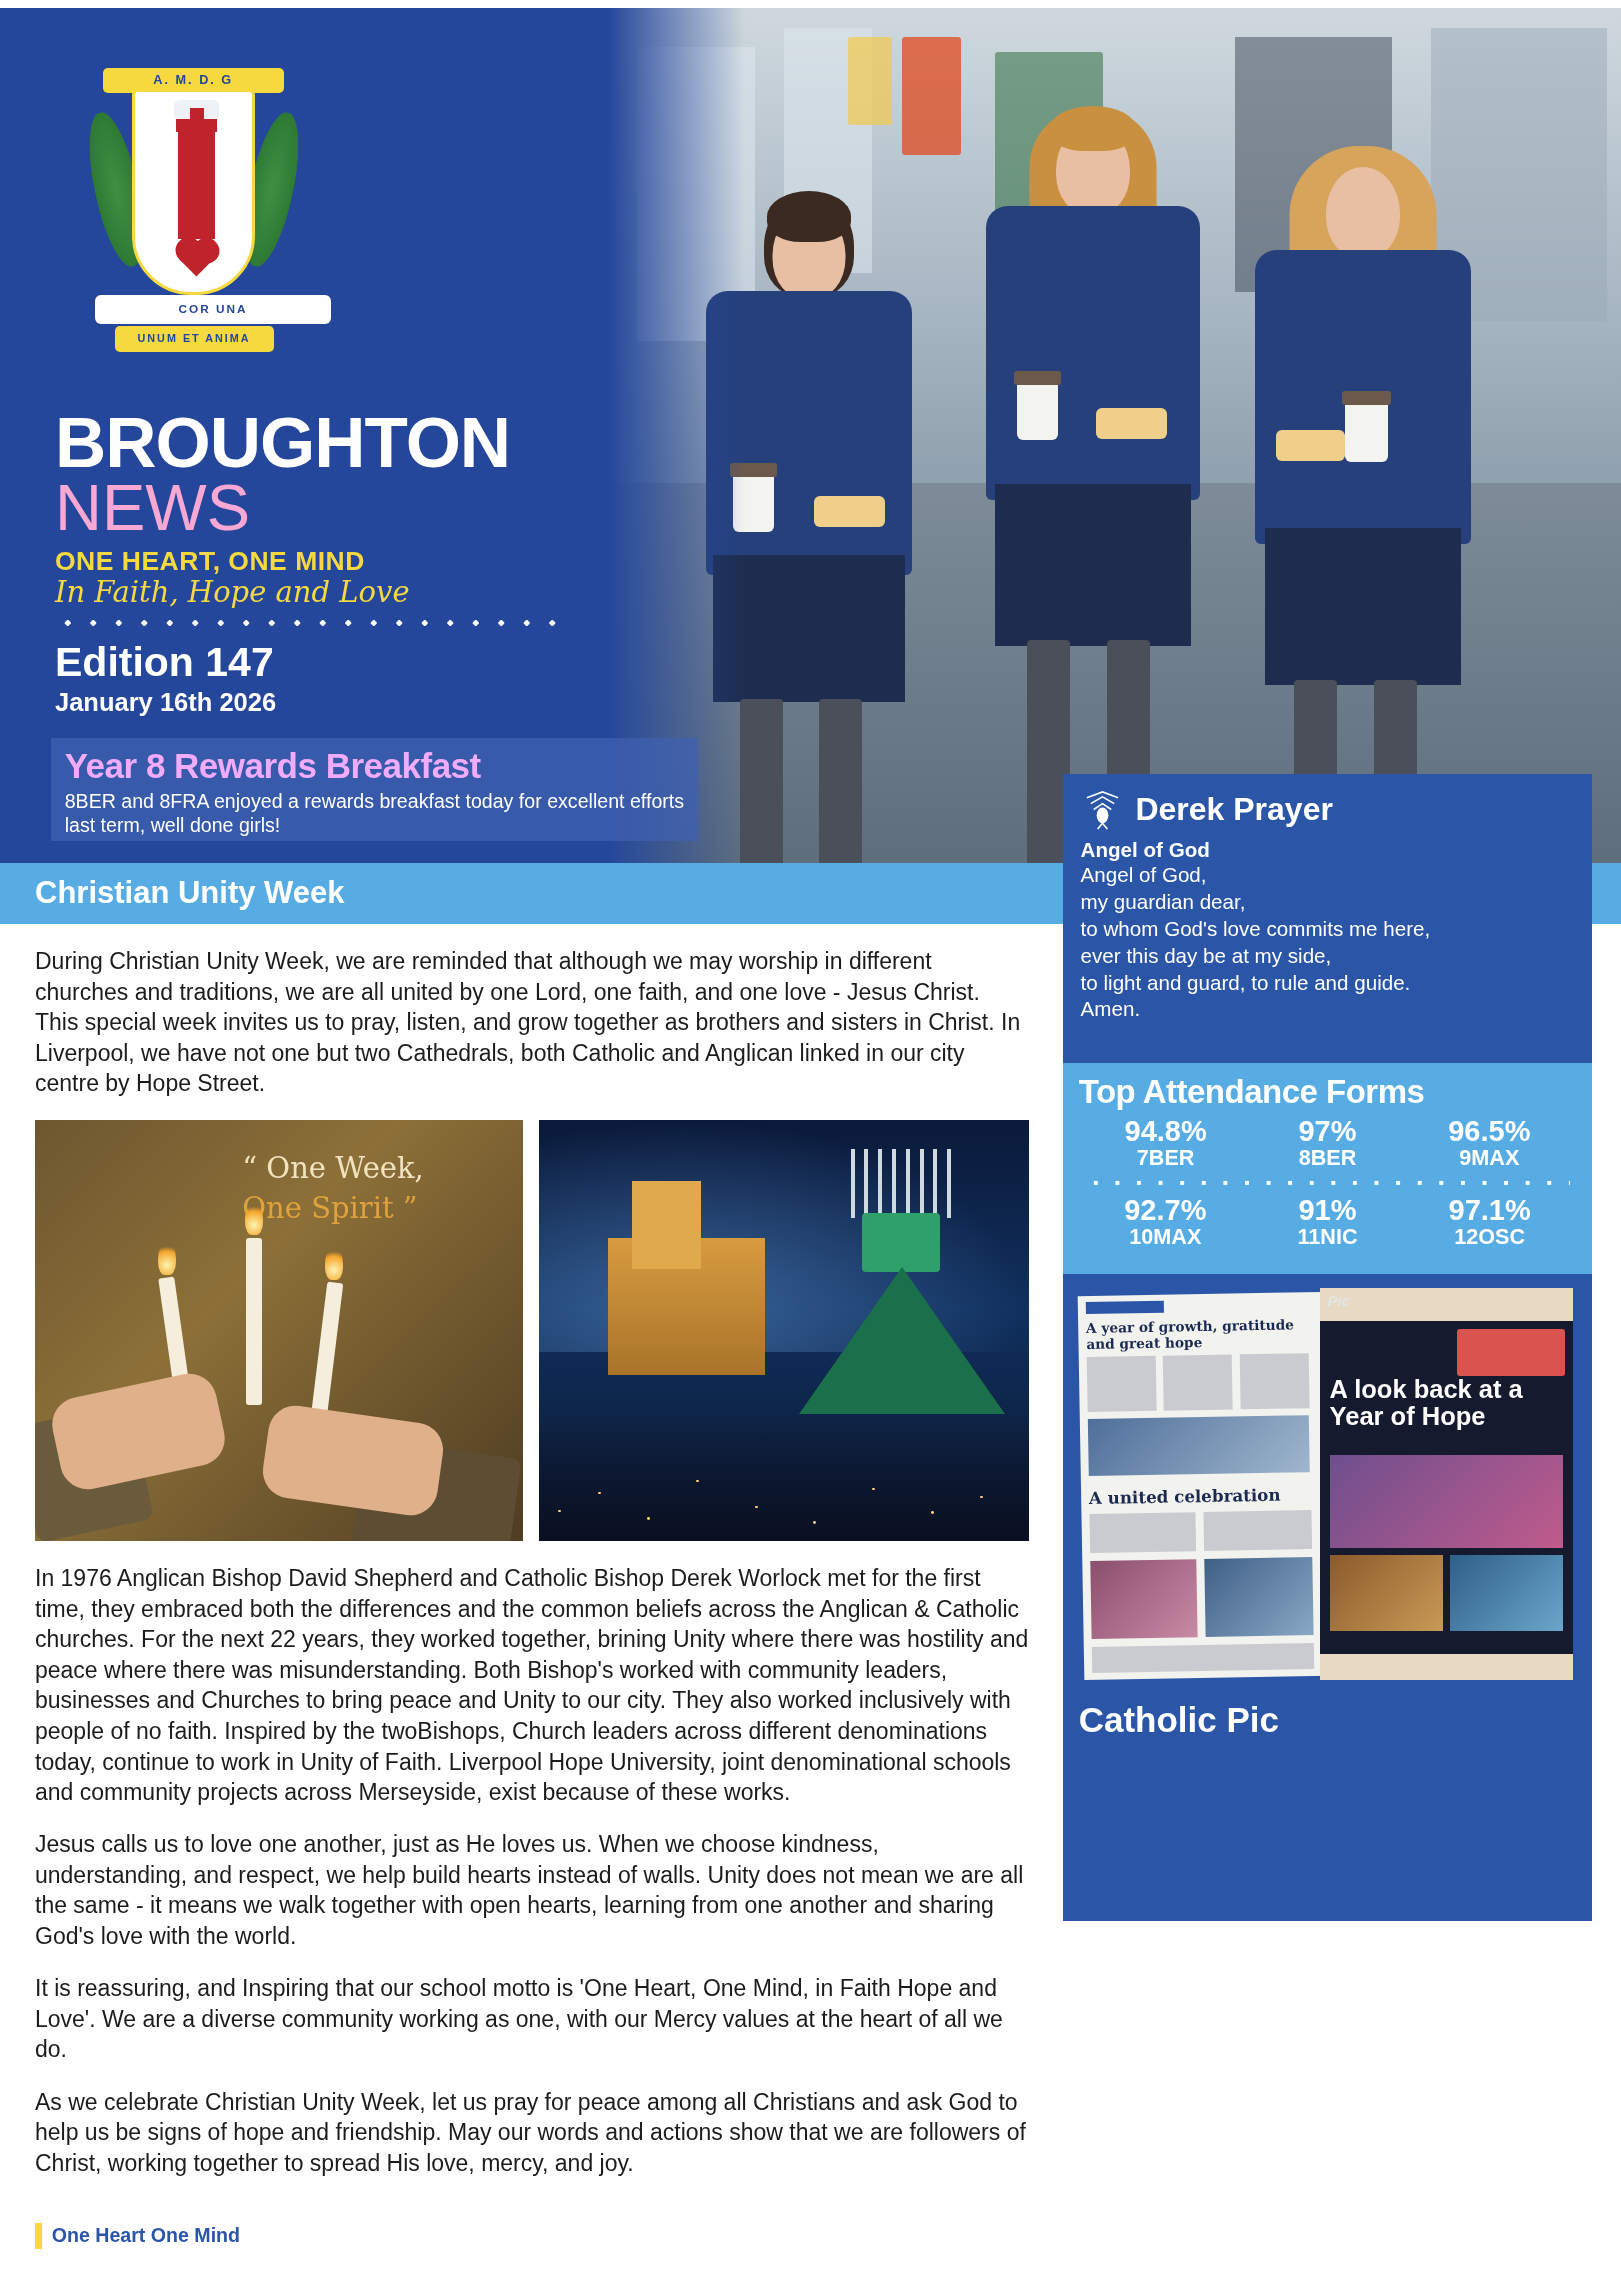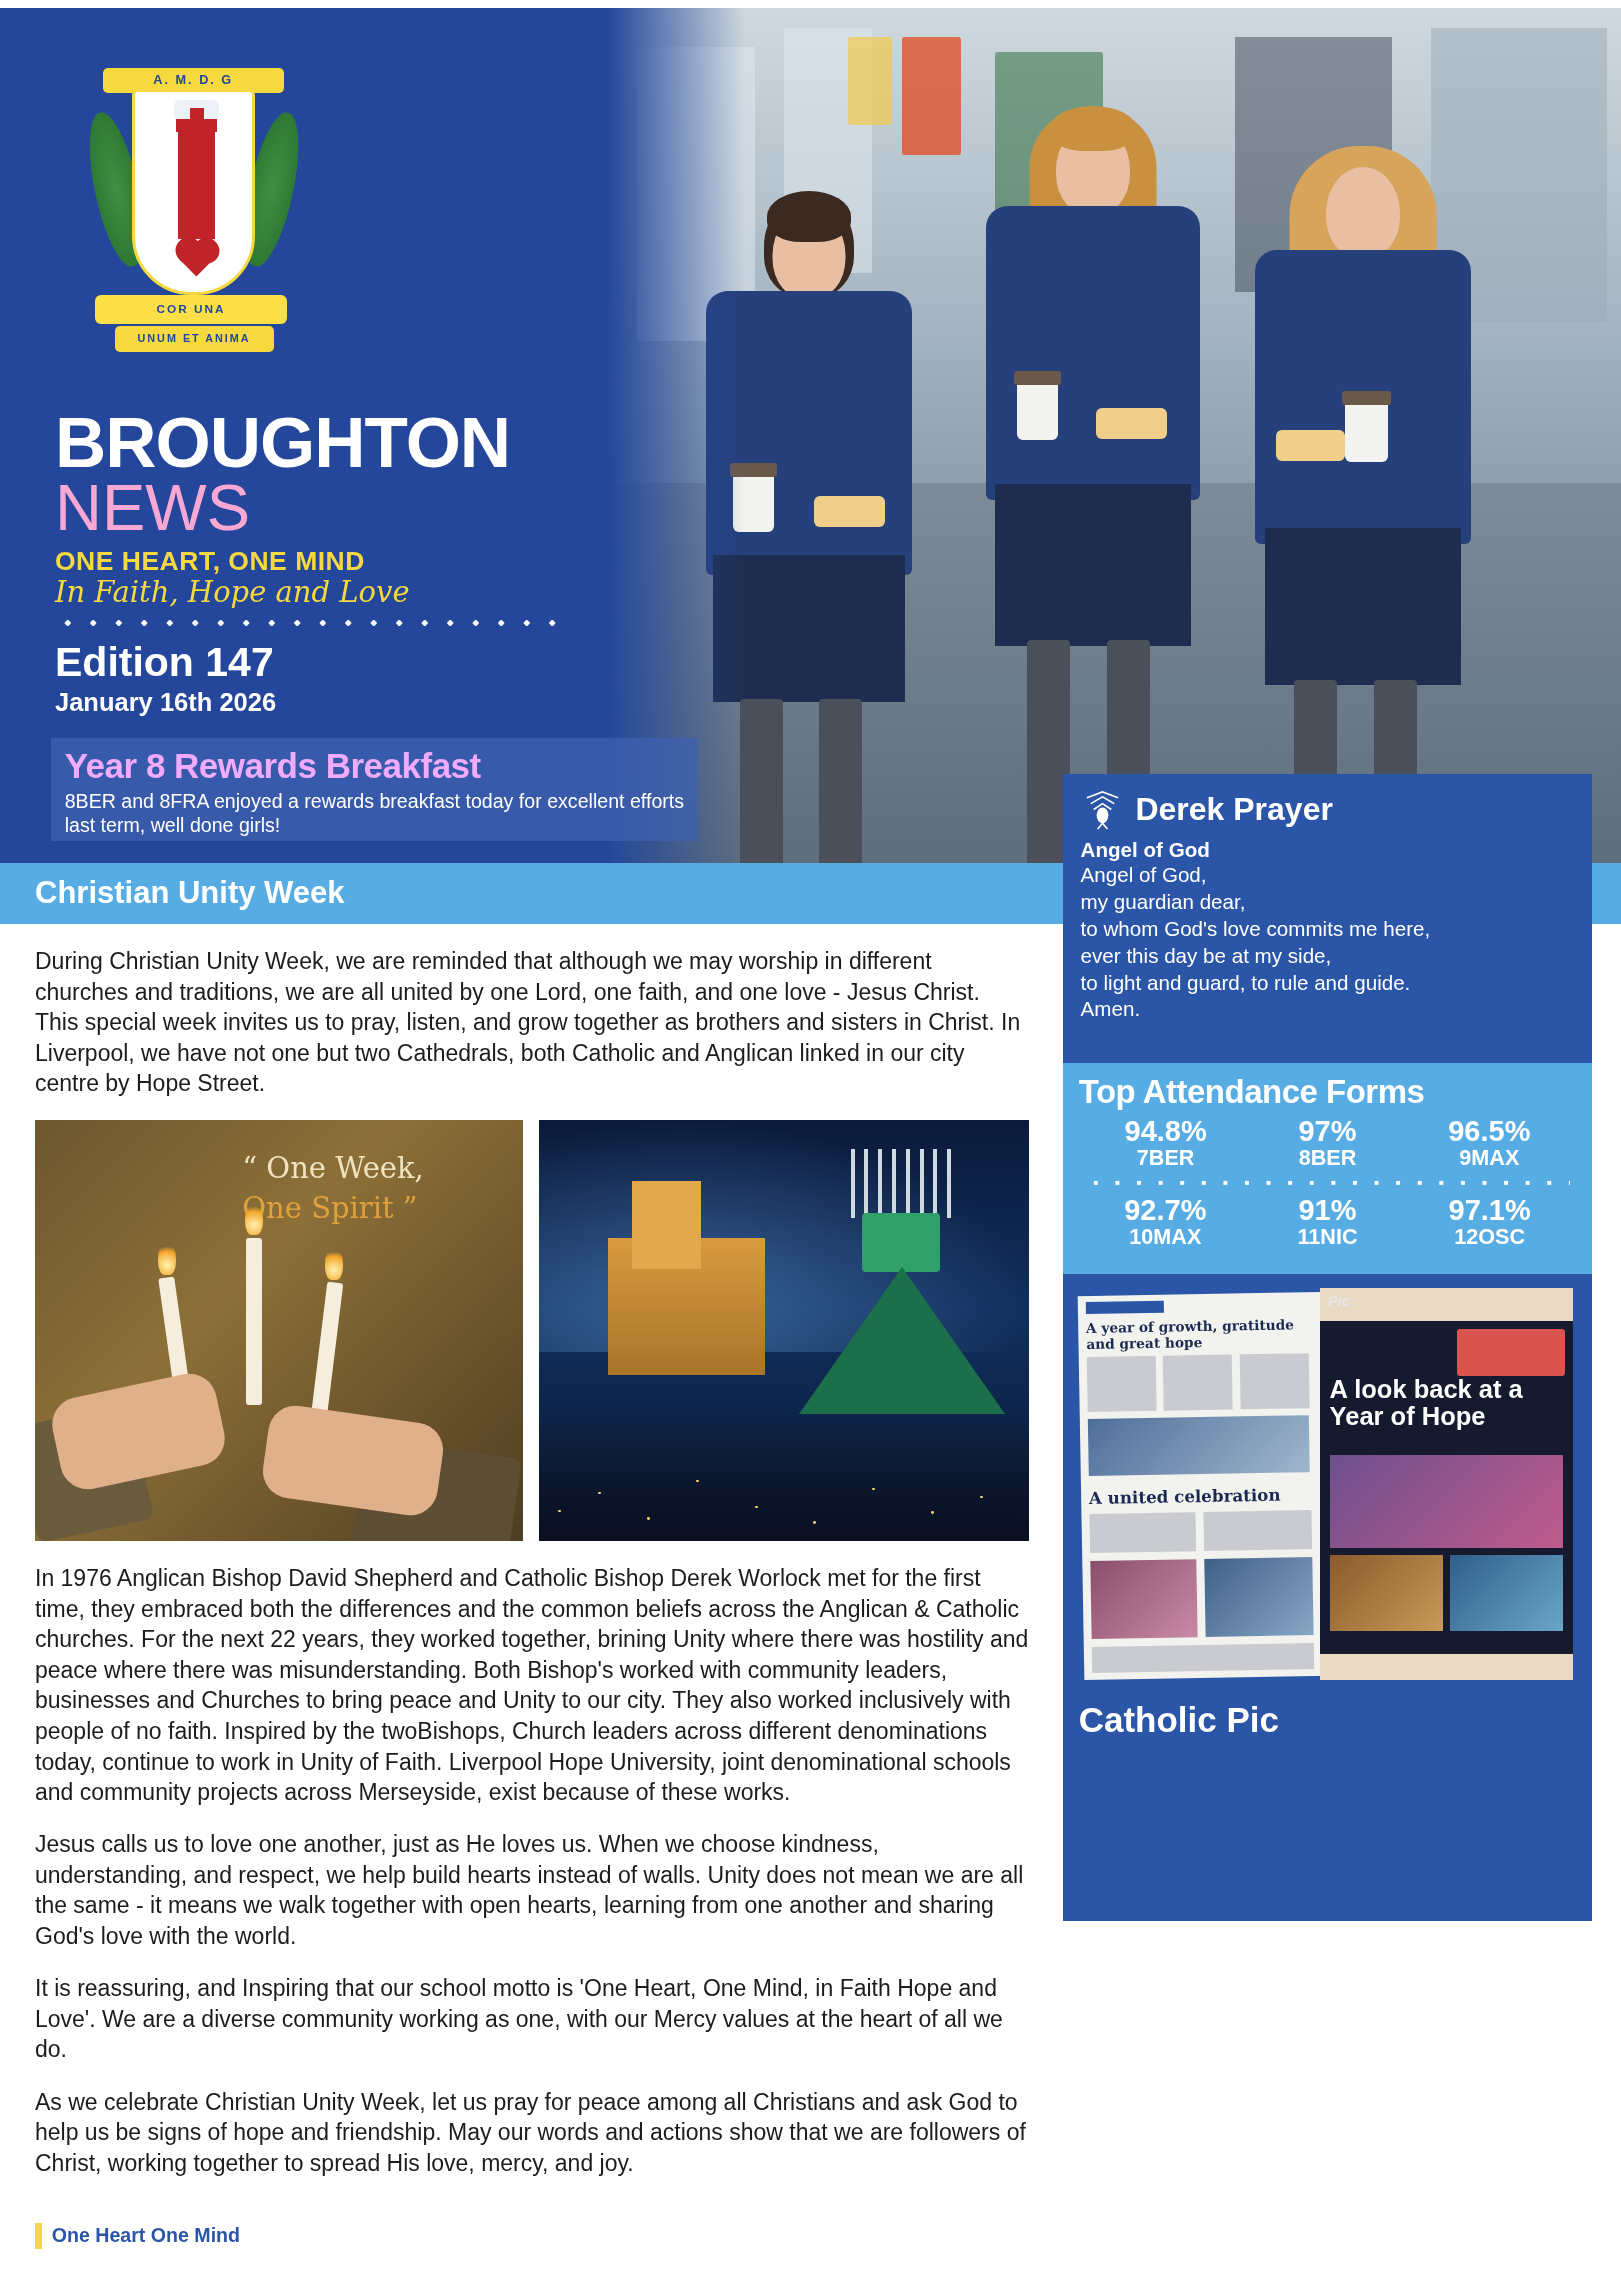--- a/index.html
+++ b/index.html
@@ -136,22 +136,22 @@
     background:radial-gradient(ellipse at 50% 50%, #3f8f43 0%, #2e7a34 70%, rgba(46,122,52,0) 72%);
   }
   .leafL { left:2px; transform:rotate(-12deg); }
   .leafR { left:157px; transform:rotate(12deg); }
   .tree { position:absolute; width:33px; height:39px; top:57px; }
   .tree .can { position:absolute; left:0; top:0; width:33px; height:27.4px; background:#3f8f43; border-radius:50%; }
   .tree .trk { position:absolute; left:13.7px; top:23.5px; width:5.9px; height:13.7px; background:#7a5230; }
   .treeL { left:47px; }
   .treeR { left:118px; }
   .crest-ribbon-bot {
-    position:absolute; left:2px; top:253px; width:192px; height:29px;
-    background:#fde047; border-radius:5.9px;
+    position:absolute; left:2px; top:253px; width:236px; height:29px;
+    background:#ffffff; border-radius:5.9px;
     color:#24479b; font-size:11.8px; font-weight:bold; letter-spacing:2px;
     text-align:center; line-height:29px;
   }
   .crest-ribbon-bot2 {
     position:absolute; left:21.6px; top:284px; width:159px; height:25.5px;
     background:#f5d93f; border-radius:4.9px;
     color:#24479b; font-size:10.8px; font-weight:bold; letter-spacing:2px;
     text-align:center; line-height:25.5px;
   }
 

